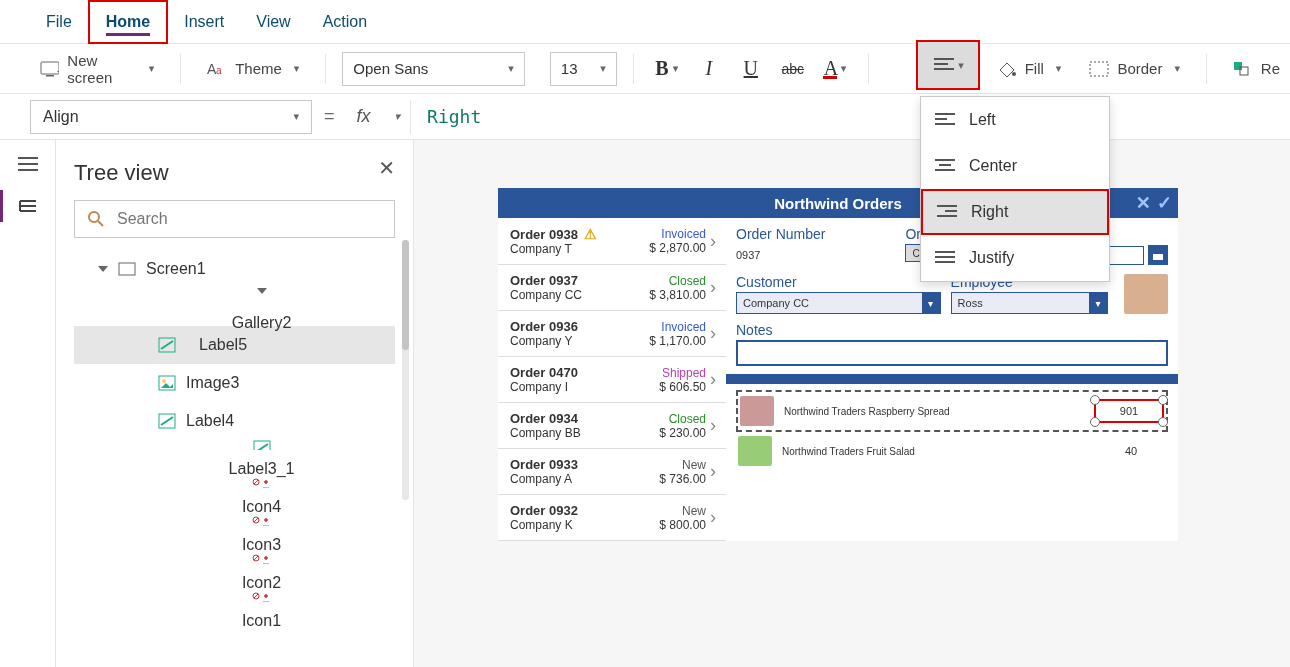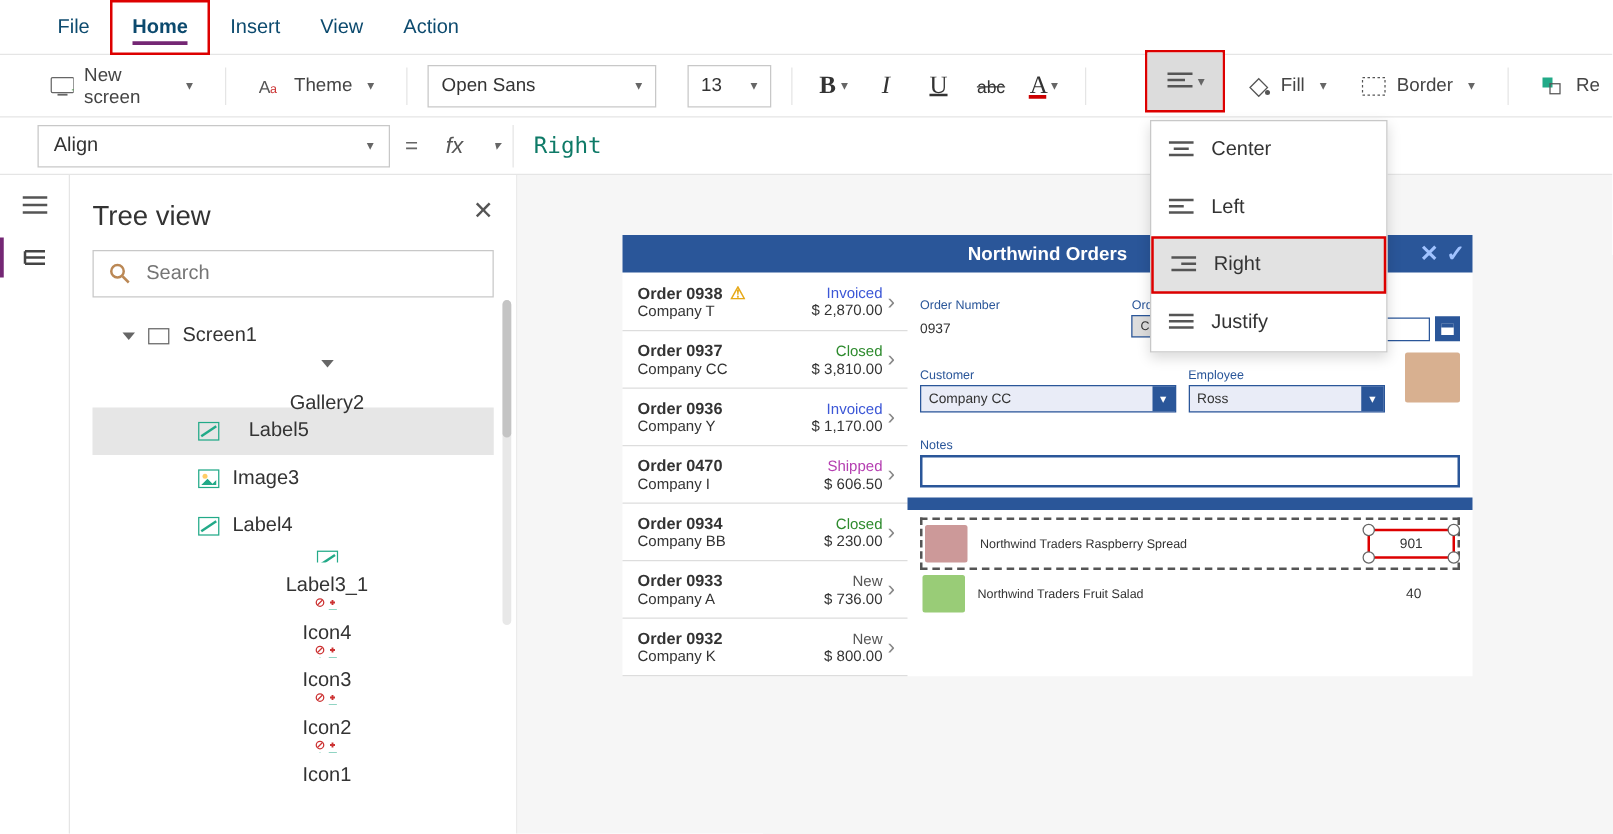--- a/index.html
+++ b/index.html
@@ -57,21 +57,21 @@
   .order-item .col1{ flex:1; }
   .order-item .onum{ font-weight:700; font-size:13px; display:flex; align-items:center; gap:6px;}
   .order-item .comp{ font-size:12px; color:#333; }
   .order-item .col2{ text-align:right; font-size:12px; }
   .order-item .status{ font-size:12px; }
   .status.invoiced{color:#3c57d6;} .status.closed{color:#2e8b2e;} .status.shipped{color:#b53fb1;} .status.new{color:#555;}
   .order-item .arrow{ font-size:18px; color:#888; padding-left:4px;}
   .detail{ flex:1; padding:8px 10px; font-size:11px; }
   .det-row{ display:flex; gap:10px; margin-bottom:8px; }
   .field{ flex:1; }
-  .field label{ display:block; color:#2a5699; font-size:10px; margin-bottom:2px;margin-top:13px;}
+  .field label{ display:block; color:#2a5699; font-size:14px; margin-bottom:2px;}
   .field .val{ border:1px solid #2a5699; padding:3px 6px; font-size:11px; background:#fff; display:flex; align-items:center; justify-content:space-between; height:22px;}
   .field .val.plain{border:none; padding:3px 0;}
   .field .val.badge{ background:#ddd; border:1px solid #2a5699; font-size:10px; width:48px; height:18px;}
   .field .val.dd{ background:#e9ecf7; }
   .field .dd-arrow{ width:18px; height:20px; background:#2a5699; color:#fff; display:flex;align-items:center;justify-content:center; font-size:10px; margin:-3px -6px -3px 0;}
   .field.date .val{display:flex; gap:4px; border:none; padding:0;}
   .field.date .dv{ border:1px solid #2a5699; padding:3px 4px; flex:1; font-size:10px;}
   .field.date .cal{ width:20px; height:20px; background:#2a5699; display:flex;align-items:center;justify-content:center;}
   .emp-photo{ width:44px; height:40px; background:#d8b090; border-radius:2px; margin-left:6px;}
   .notes-box{ height:26px; border:2px solid #2a5699; }
@@ -482,32 +482,32 @@
         </div>
       </div>
     </div>
   </div>
 </div>
 
 <div class="align-dd">
   <div class="opt">
     <svg width="20" height="16">
         <line x1="0" y1="2" x2="20" y2="2" stroke="#555" stroke-width="2"></line>
-        <line x1="4" y1="7" x2="16" y2="7" stroke="#555" stroke-width="2"></line>
+        <line x1="0" y1="7" x2="12" y2="7" stroke="#555" stroke-width="2"></line>
         <line x1="0" y1="12" x2="20" y2="12" stroke="#555" stroke-width="2"></line>
       </svg>
-    <span>Center</span>
+    <span>Left</span>
   </div>
   <div class="opt">
     <svg width="20" height="16">
         <line x1="0" y1="2" x2="20" y2="2" stroke="#555" stroke-width="2"></line>
-        <line x1="0" y1="7" x2="12" y2="7" stroke="#555" stroke-width="2"></line>
+        <line x1="4" y1="7" x2="16" y2="7" stroke="#555" stroke-width="2"></line>
         <line x1="0" y1="12" x2="20" y2="12" stroke="#555" stroke-width="2"></line>
       </svg>
-    <span>Left</span>
+    <span>Center</span>
   </div>
   <div class="opt sel red-box">
     <svg width="20" height="16">
         <line x1="0" y1="2" x2="20" y2="2" stroke="#555" stroke-width="2"></line>
         <line x1="8" y1="7" x2="20" y2="7" stroke="#555" stroke-width="2"></line>
         <line x1="0" y1="12" x2="20" y2="12" stroke="#555" stroke-width="2"></line>
       </svg>
     <span>Right</span>
   </div>
   <div class="opt">

